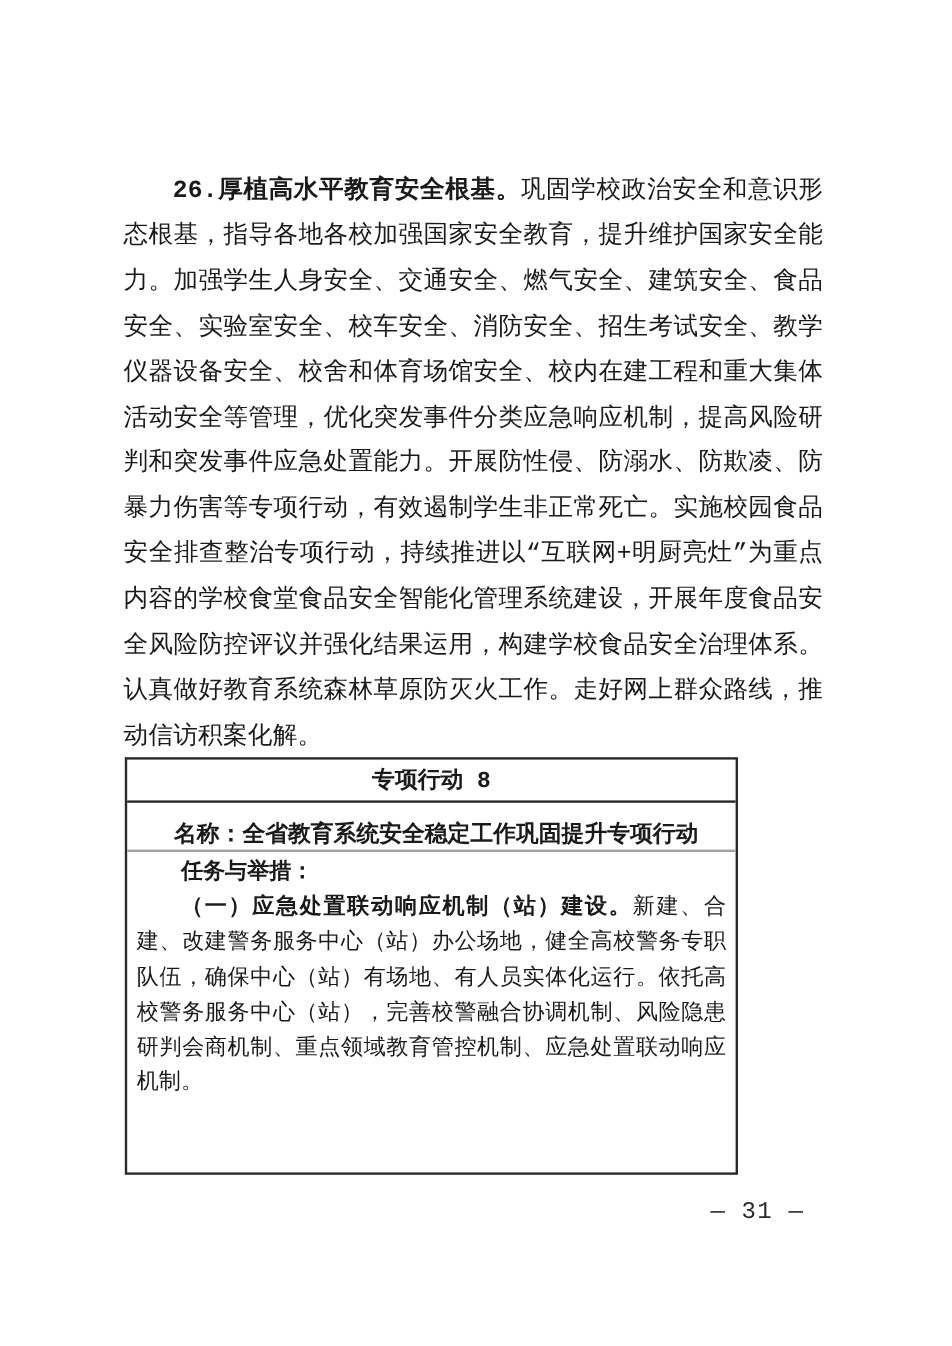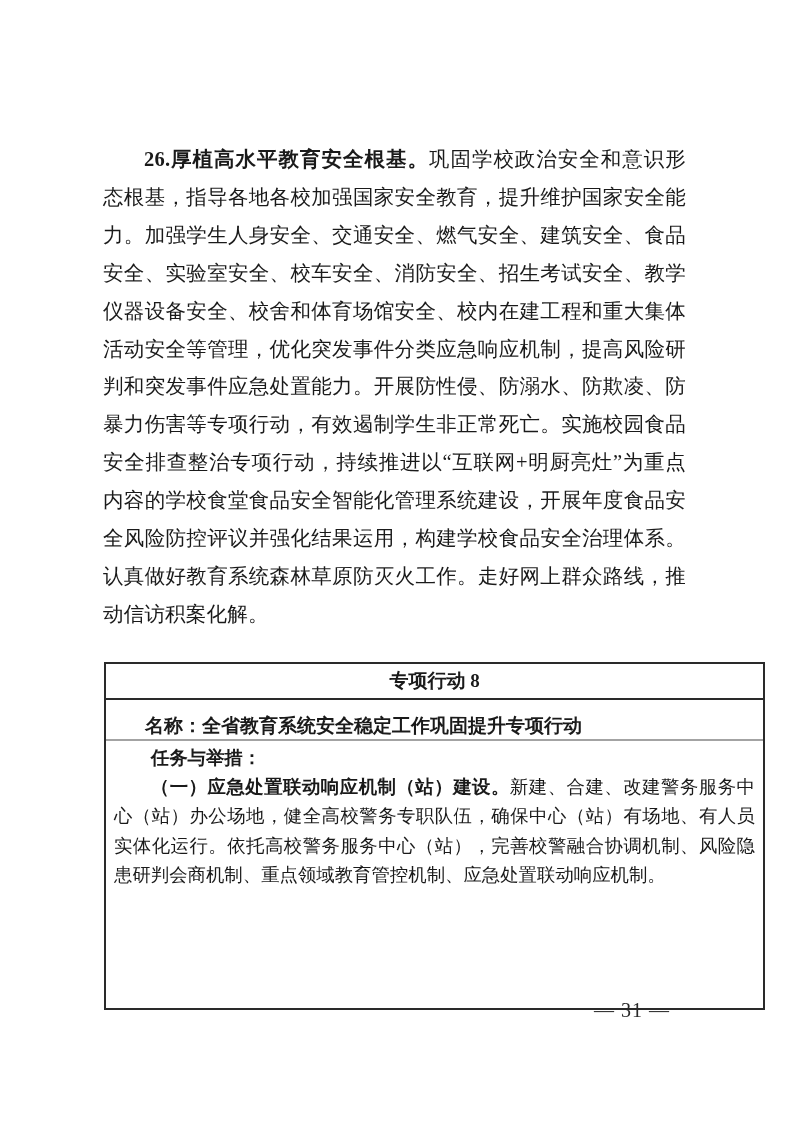--- a/index.html
+++ b/index.html
@@ -5,21 +5,21 @@
   html, body {
     margin: 0;
     padding: 0;
     background: #ffffff;
   }
   .page {
     position: relative;
     width: 793px;
     height: 1122px;
     background: #ffffff;
-    font-family: Liberation Serif, serif;
+    font-family: Liberation Mono, monospace;
     color: #1a1a1a;
     overflow: hidden;
   }
   
   .body-para {
     position: absolute;
     left: 103px;
     top: 141px;
     width: 583px;
     margin: 0;
@@ -29,22 +29,22 @@
     text-indent: 2em;
     letter-spacing: 0.2px;
   }
   .bold-lead {
     font-weight: bold;
   }
   
   .action-table {
     position: absolute;
     left: 104px;
-    top: 662px;
-    width: 661px;
+    top: 631px;
+    width: 511px;
     height: 348px;
     border: 2px solid #2a2a2a;
     box-sizing: border-box;
     background: #ffffff;
   }
   .row-title {
     height: 34px;
     border-bottom: 2px solid #2a2a2a;
     display: flex;
     align-items: center;

